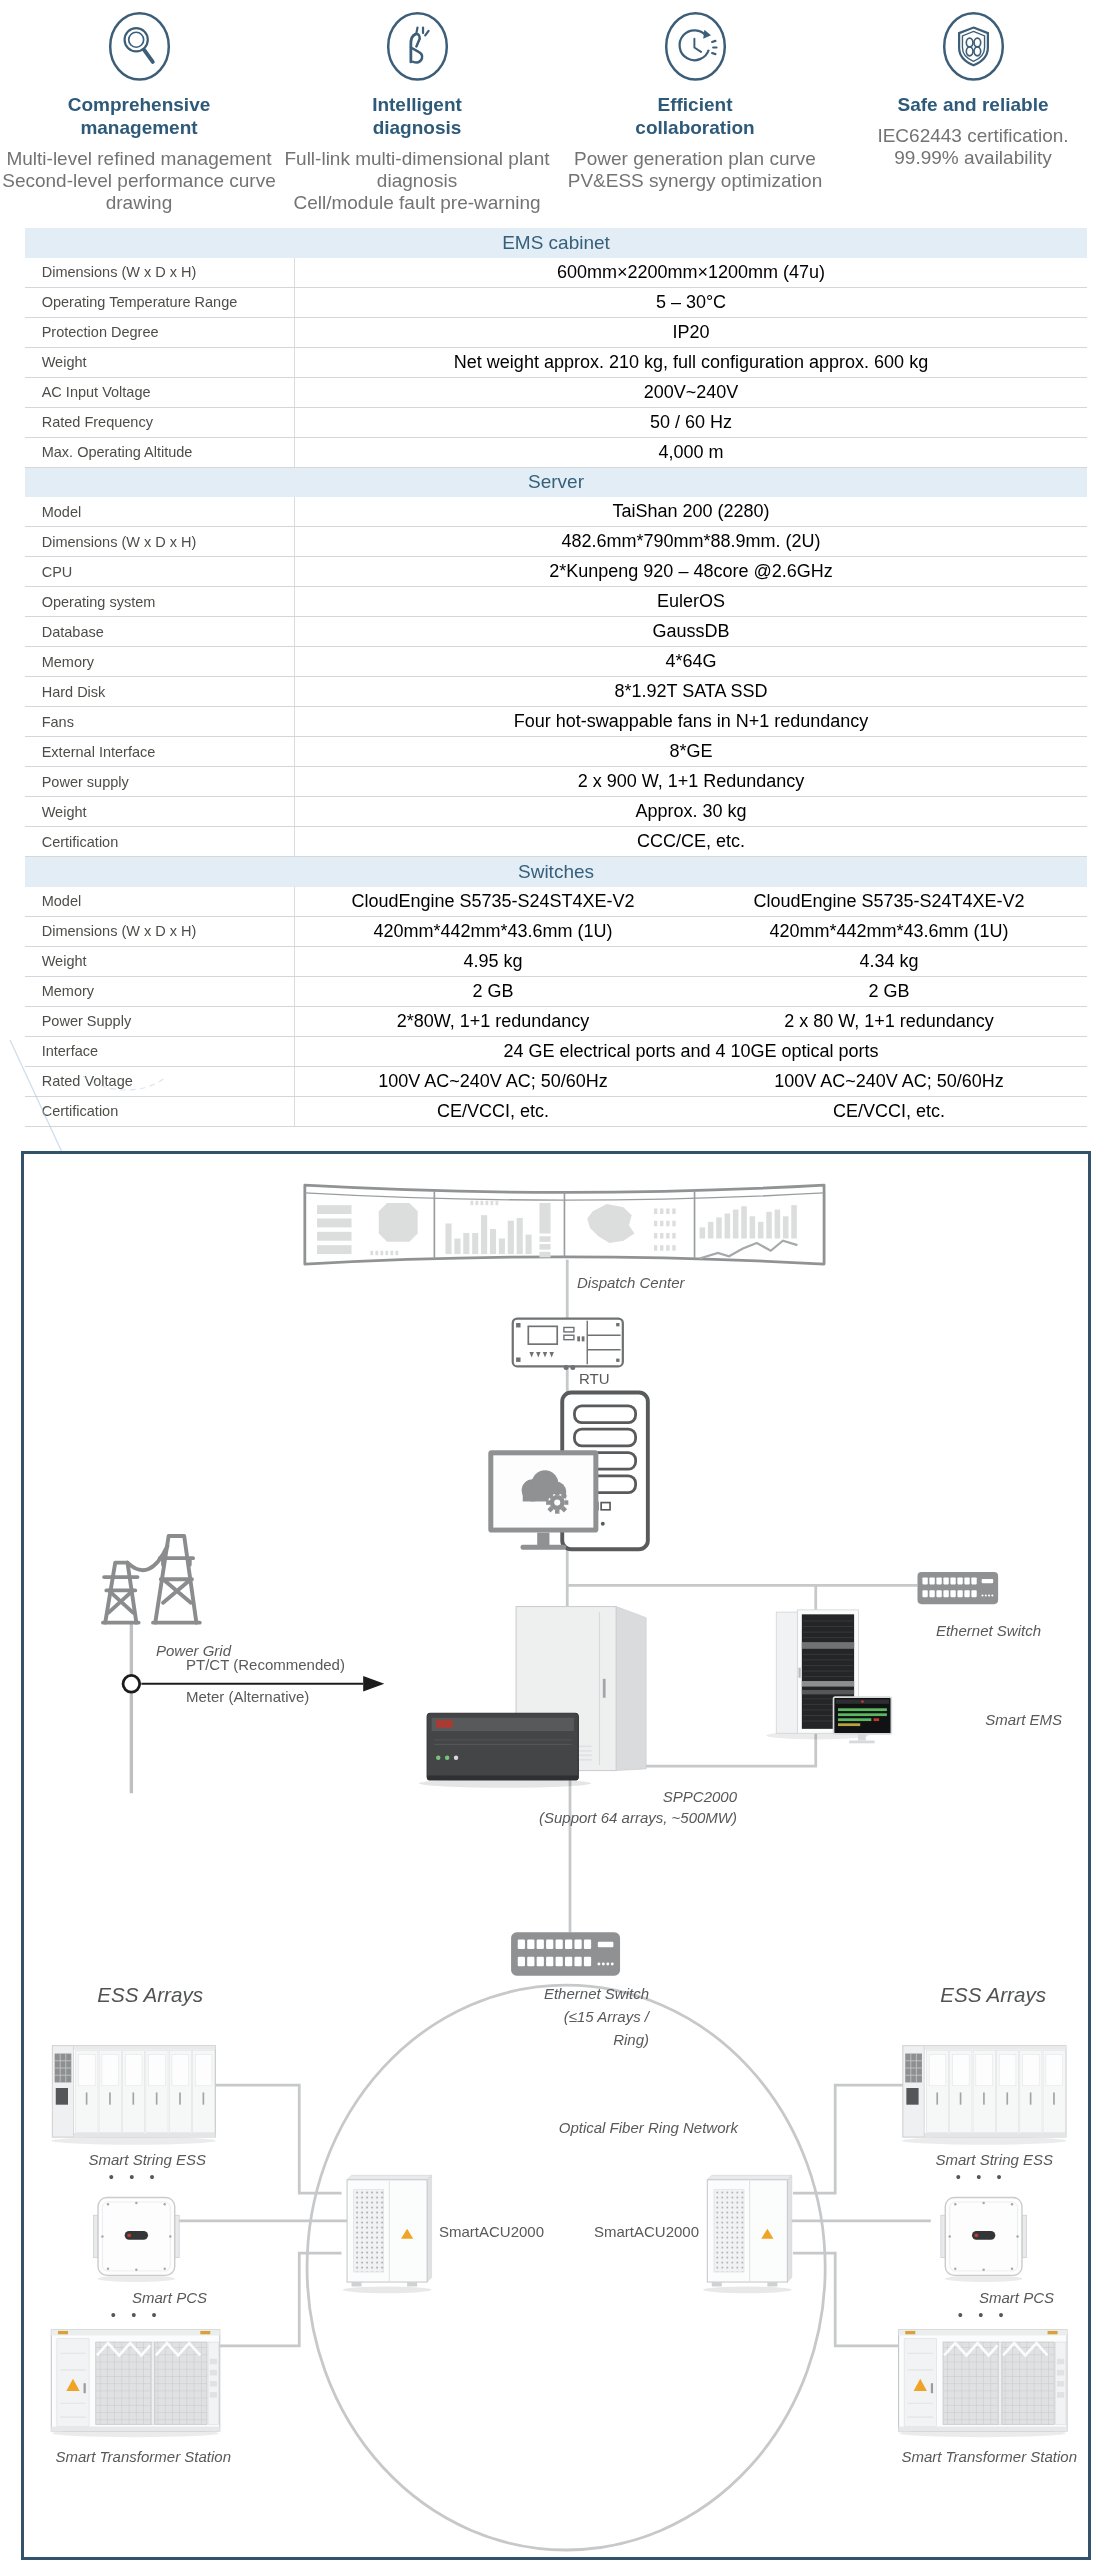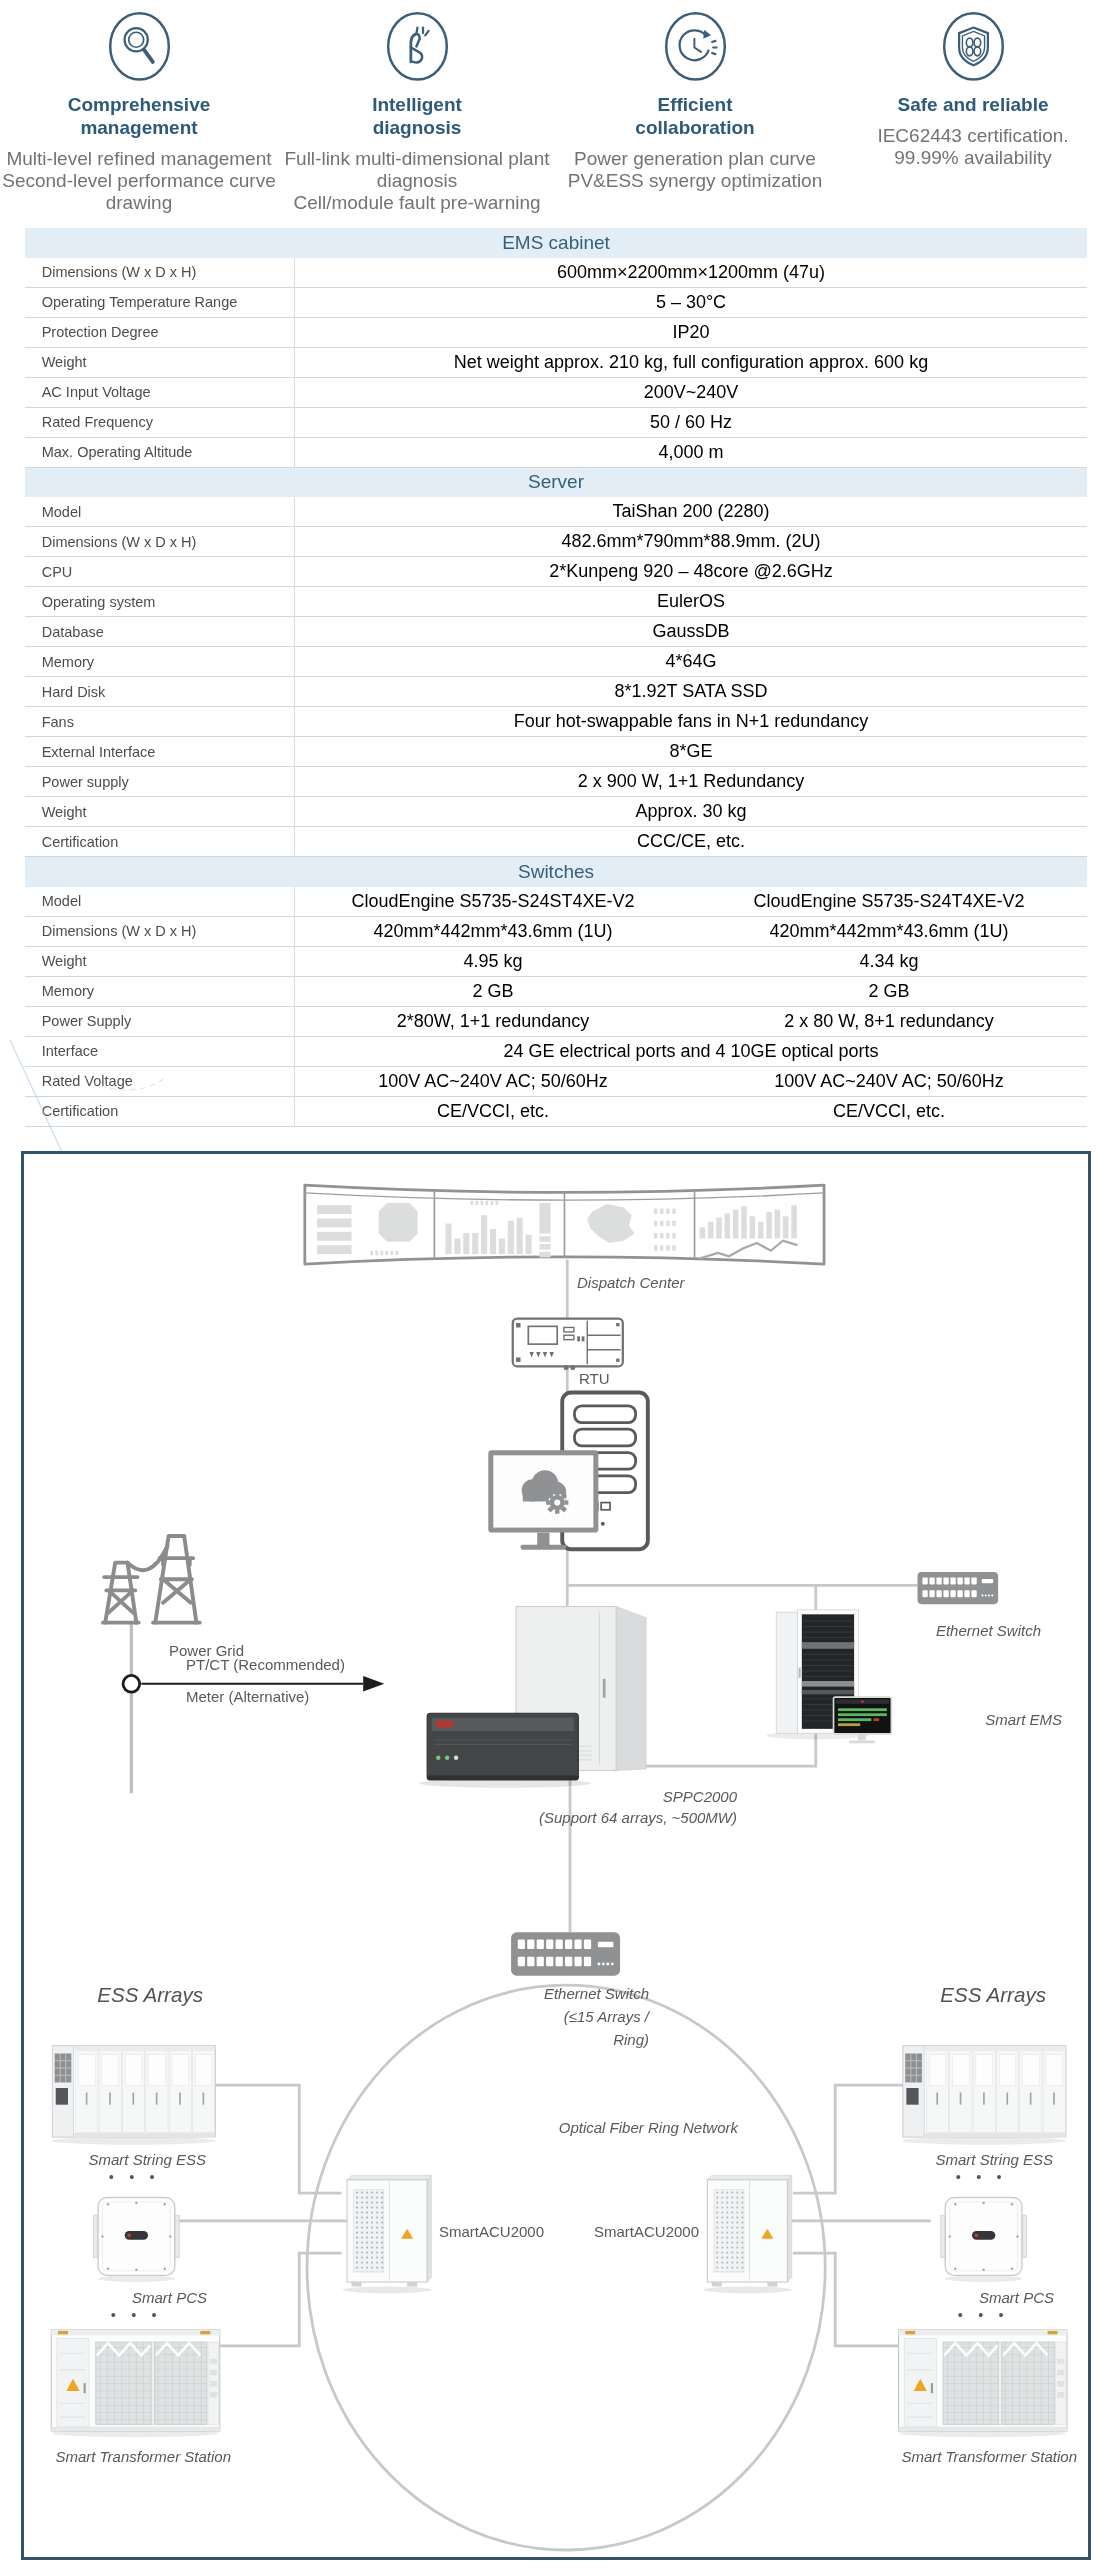--- a/index.html
+++ b/index.html
@@ -230,21 +230,21 @@
             <div class="c-val">4.34 kg</div>
           </div>
           <div class="row">
             <div class="c-label">Memory</div>
             <div class="c-val">2 GB</div>
             <div class="c-val">2 GB</div>
           </div>
           <div class="row">
             <div class="c-label">Power Supply</div>
             <div class="c-val">2*80W, 1+1 redundancy</div>
-            <div class="c-val">2 x 80 W, 8+1 redundancy</div>
+            <div class="c-val">2 x 80 W, 1+1 redundancy</div>
           </div>
           <div class="row">
             <div class="c-label">Interface</div>
             <div class="c-val">24 GE electrical ports and 4 10GE optical ports</div>
           </div>
           <div class="row">
             <div class="c-label">Rated Voltage</div>
             <div class="c-val">100V AC~240V AC; 50/60Hz</div>
             <div class="c-val">100V AC~240V AC; 50/60Hz</div>
           </div>
@@ -619,21 +619,21 @@
       <use href="#pcs-unit" x="125" y="1873"></use>
       <use href="#pcs-unit" x="1649" y="1873"></use>
       <use href="#transformer-station" x="45" y="2107"></use>
       <use href="#transformer-station" x="1569" y="2107"></use>
       <use href="#acu-unit" x="569" y="1829"></use>
       <use href="#acu-unit" x="1217" y="1829"></use>
     </svg>
 
     <div class="dlabel" style="left:553px;top:119px;font-style:italic;">Dispatch Center</div>
     <div class="dlabel" style="left:555px;top:215px;">RTU</div>
-    <div class="dlabel" style="left:145px;top:487px;">Power Grid</div>
+    <div class="dlabel" style="left:132px;top:487px;font-style:italic;">Power Grid</div>
     <div class="dlabel" style="left:162px;top:501px;">PT/CT (Recommended)</div>
     <div class="dlabel" style="left:162px;top:533px;">Meter (Alternative)</div>
     <div class="dlabel center" style="left:850px;top:467px;width:167px;">Ethernet Switch</div>
     <div class="dlabel center" style="left:871px;top:556px;width:167px;">Smart EMS</div>
     <div class="dlabel center" style="left:379px;top:633px;width:334px;">SPPC2000</div>
     <div class="dlabel center" style="left:379px;top:654px;width:334px;">(Support 64 arrays, ~500MW)</div>
     <div class="dlabel center" style="left:458px;top:828px;width:167px;line-height:23px;">
       <div>Ethernet Switch</div>
       <div>(≤15 Arrays /</div>
       <div>Ring)</div>

